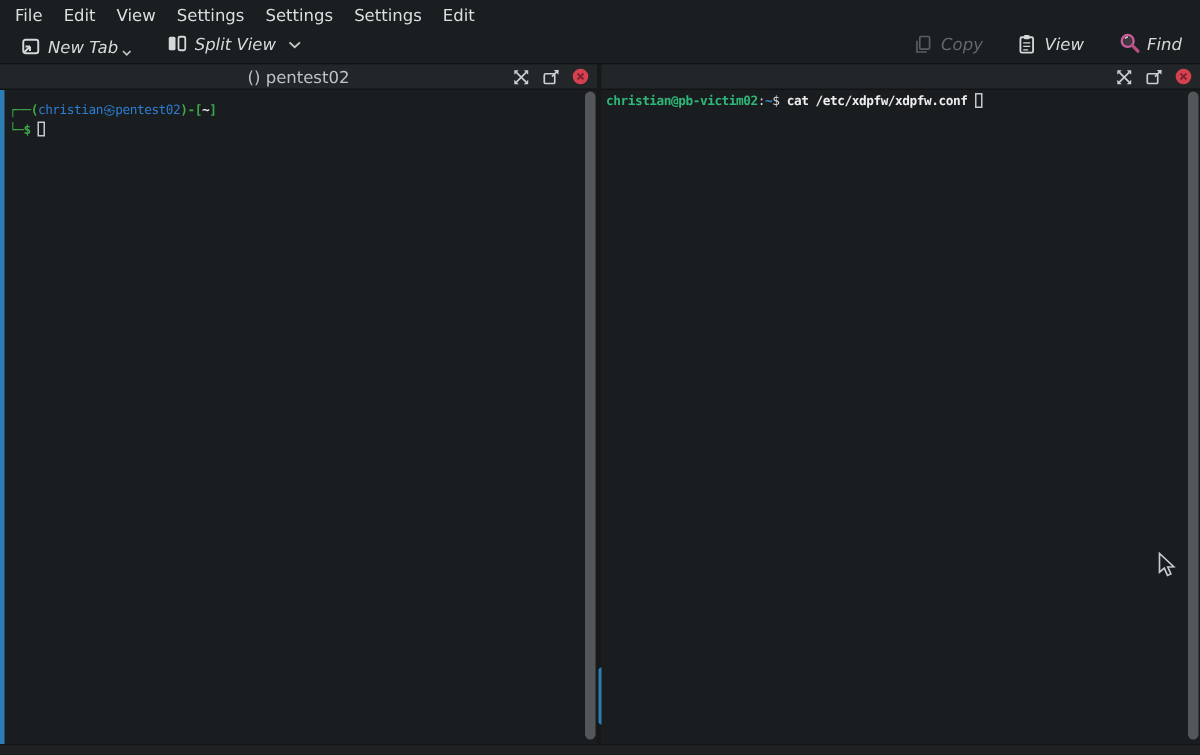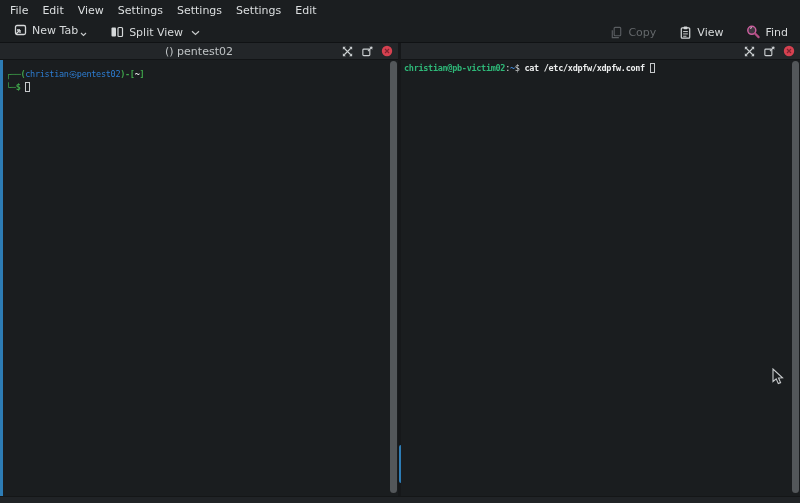--- a/index.html
+++ b/index.html
@@ -5,22 +5,22 @@
   * { margin:0; padding:0; box-sizing:border-box; }
   html,body { width:800px; height:503px; overflow:hidden; background:#1b1e20;
               font-family:"DejaVu Sans","Liberation Sans",sans-serif; }
   .window { position:relative; width:800px; height:503px; background:#1b1e20; display:flex; flex-direction:column; }
 
   
   .menubar { height:19px; display:flex; align-items:flex-end; padding-left:3px; background:#1b1e20; }
   .menu-item { font-size:11px; color:#dcdfe0; padding:2px 7px; cursor:default; }
 
   
-  .toolbar { height:24px; display:flex; align-items:flex-end; padding:0 8px; background:#1b1e20;
-             border-bottom:1px solid #101214; }
+  .toolbar { height:24px; display:flex; align-items:flex-start; padding:0 8px; background:#1b1e20;
+             border-bottom:1px solid #101214;font-style:italic; }
   .tb-btn { display:flex; align-items:center; gap:4px; font-size:11px; color:#d7dadb; padding:2px 4px; }
   .tb-btn.disabled { color:#64686b; }
   .tb-right { margin-left:auto; display:flex; align-items:center; gap:14px; }
   .mini-arrow { margin-top:7px; margin-left:-2px; }
 
   
   .panes { flex:1; display:flex; position:relative;justify-content:flex-end; }
   .pane { display:flex; flex-direction:column; min-width:0; }
   .pane-left { width:398px; }
   .pane-right { flex:1; }

